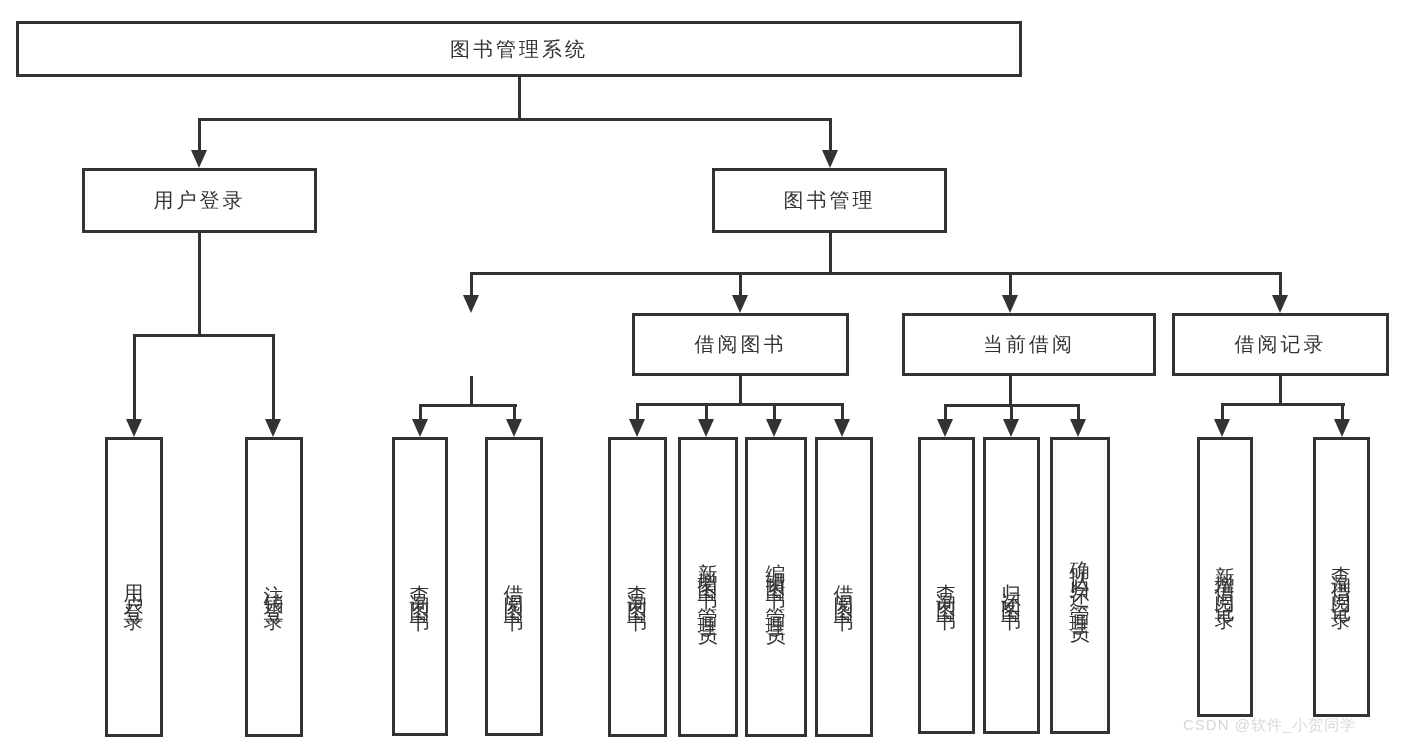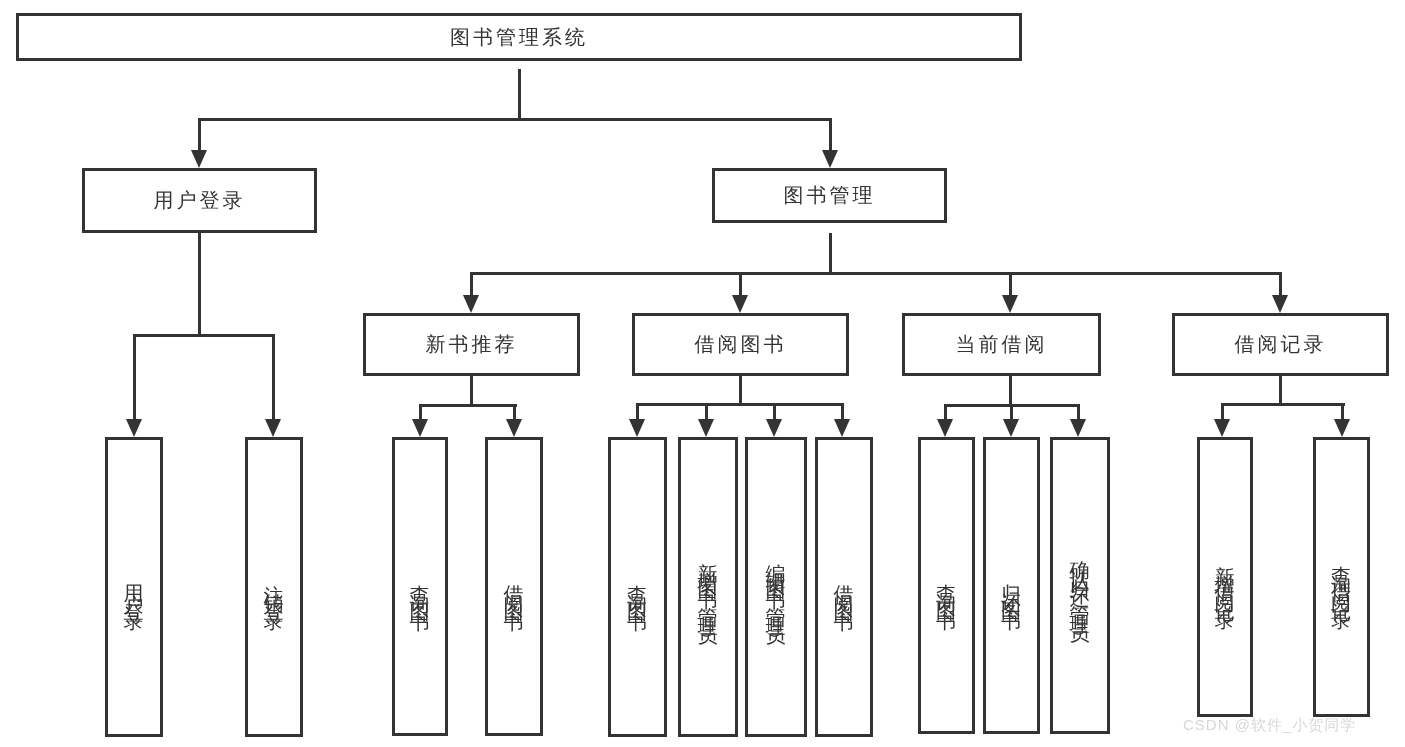--- a/index.html
+++ b/index.html
@@ -111,28 +111,27 @@
   <div class="vline" style="left:1077px;top:404px;height:18px"></div>
   <div class="arrow" style="left:1070px;top:419px"></div>
 
   <div class="vline" style="left:1279px;top:376px;height:29px"></div>
   <div class="hline" style="left:1221px;top:403px;width:124px"></div>
   <div class="vline" style="left:1221px;top:403px;height:19px"></div>
   <div class="arrow" style="left:1214px;top:419px"></div>
   <div class="vline" style="left:1341px;top:403px;height:19px"></div>
   <div class="arrow" style="left:1334px;top:419px"></div>
 
-  <div class="box" style="left:16px;top:13px;width:1006px;height:48px">图书管理系统</div>
+  <div class="box" style="left:16px;top:21px;width:1006px;height:56px">图书管理系统</div>
 
   <div class="box" style="left:82px;top:168px;width:235px;height:65px">用户登录</div>
-  <div class="box" style="left:712px;top:168px;width:235px;height:55px">图书管理</div>
+  <div class="box" style="left:712px;top:168px;width:235px;height:65px">图书管理</div>
 
-  <div class="box" style="left:363px;top:313px;width:217px;height:63px">新书推荐</div>
   <div class="box" style="left:632px;top:313px;width:217px;height:63px">借阅图书</div>
-  <div class="box" style="left:902px;top:313px;width:199px;height:63px">当前借阅</div>
+  <div class="box" style="left:902px;top:313px;width:254px;height:63px">当前借阅</div>
   <div class="box" style="left:1172px;top:313px;width:217px;height:63px">借阅记录</div>
 
   <div class="box vbox" style="left:105px;top:437px;width:58px;height:300px">用户登录</div>
   <div class="box vbox" style="left:245px;top:437px;width:58px;height:300px">注销登录</div>
 
   <div class="box vbox" style="left:392px;top:437px;width:56px;height:299px">查询图书</div>
   <div class="box vbox" style="left:485px;top:437px;width:58px;height:299px">借阅图书</div>
 
   <div class="box vbox" style="left:608px;top:437px;width:59px;height:300px">查询图书</div>
   <div class="box vbox" style="left:678px;top:437px;width:60px;height:300px">新增图书（管理员）</div>

